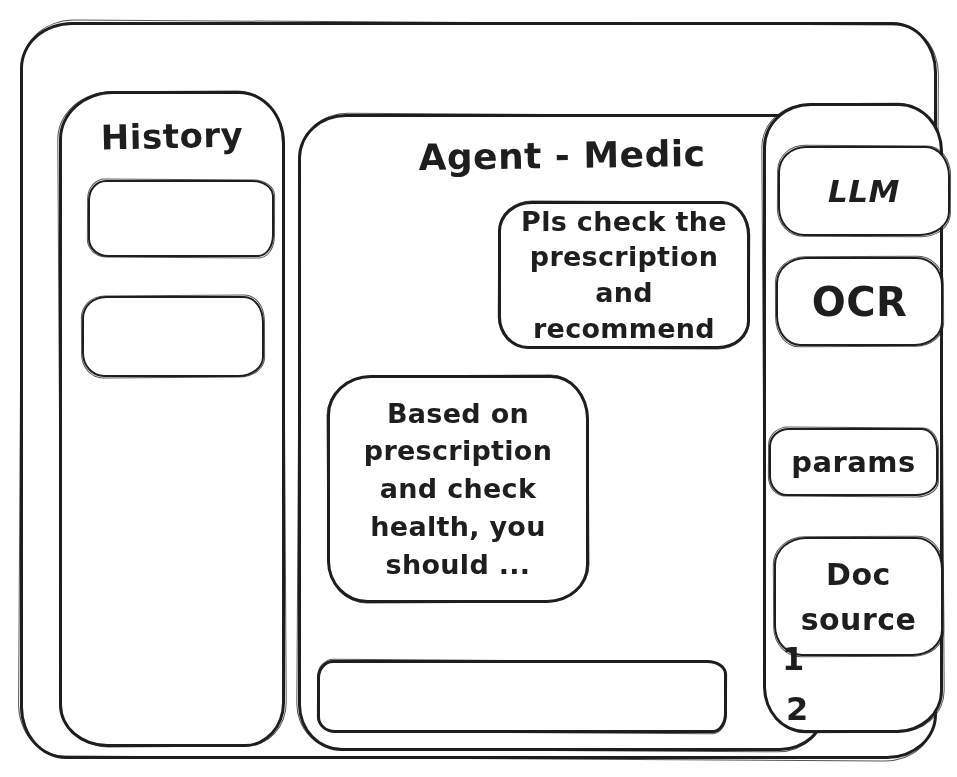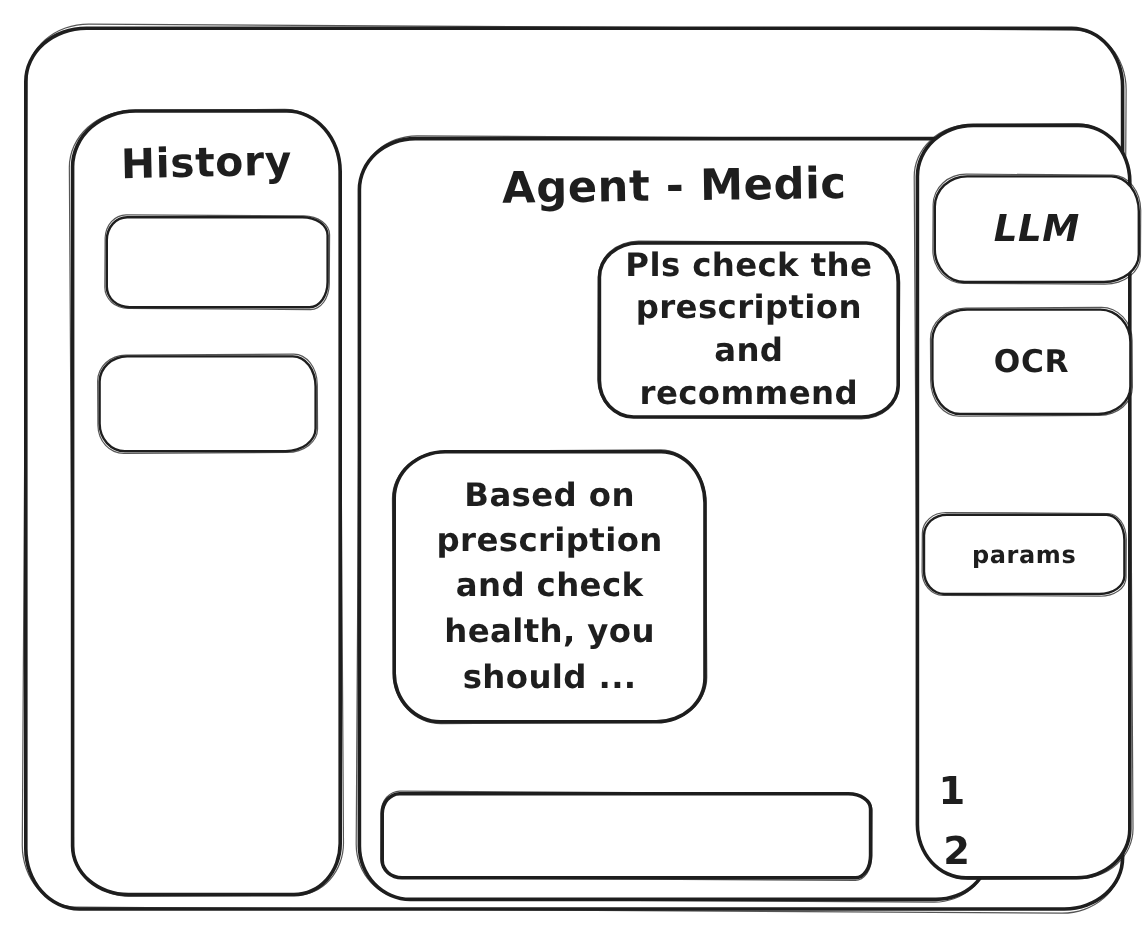--- a/index.html
+++ b/index.html
@@ -125,26 +125,26 @@
     letter-spacing: 0.5px;
     border-width: 2.8px;
   }
   #tool-llm {
     left: 12px; top: 40px; width: 172px; height: 90px;
     font-size: 31px; font-style: italic;
     border-radius: 28px 24px 30px 26px / 26px 30px 24px 28px;
   }
   #tool-ocr {
     left: 10px; top: 151px; width: 167px; height: 89px;
-    font-size: 26px;
+    font-size: 40px;
     border-radius: 30px 26px 28px 24px / 26px 28px 24px 30px;
   }
   #tool-params {
     left: 3px; top: 322px; width: 169px; height: 68px;
-    font-size: 20px;
+    font-size: 29px;
     border-radius: 20px 16px 22px 18px / 18px 22px 16px 20px;
   }
   #tool-doc-source {
     left: 8px; top: 431px; width: 169px; height: 119px;
     font-size: 30px;
     line-height: 1.5;
     border-radius: 32px 26px 30px 28px / 28px 32px 26px 30px;
     white-space: normal;
     padding: 0 14px;
   }
@@ -175,18 +175,19 @@
 
       <div id="assistant-bubble" class="sketch tilt-neg bubble">Based on prescription and check health, you should ...</div>
 
       <div id="message-input" class="sketch"></div>
     </div>
 
     <div id="tools-sidebar" class="sketch tilt-neg">
       <div id="tool-llm" class="sketch tool-btn">LLM</div>
       <div id="tool-ocr" class="sketch tilt-neg tool-btn">OCR</div>
       <div id="tool-params" class="sketch tool-btn">params</div>
+      <div id="tool-doc-source" class="sketch tilt-neg tool-btn">Doc source</div>
       <div id="source-ref-1" class="sk-text source-ref">1</div>
       <div id="source-ref-2" class="sk-text source-ref">2</div>
     </div>
 
   </div>
 </div>
 
 </body></html>

